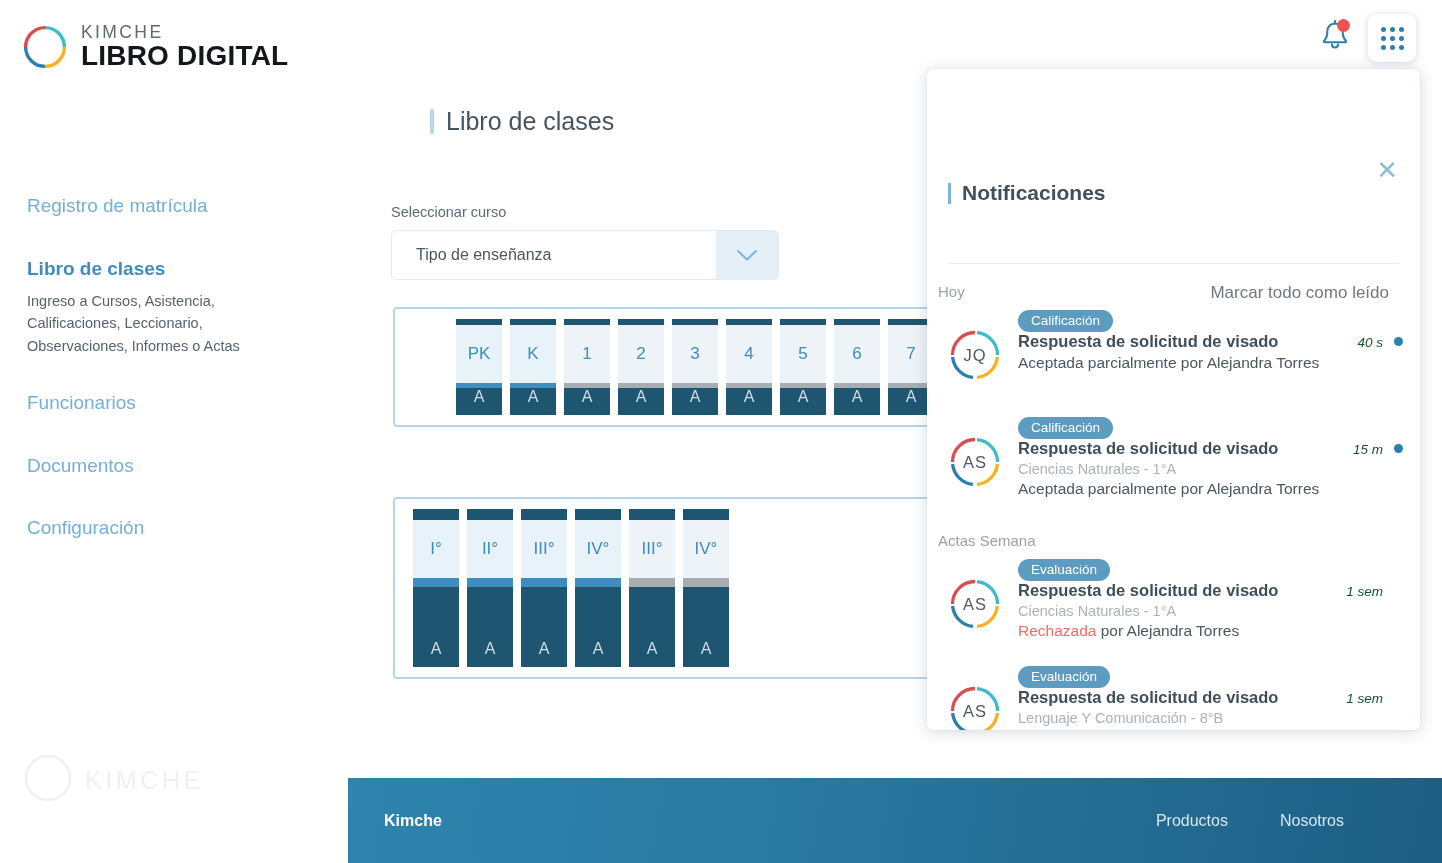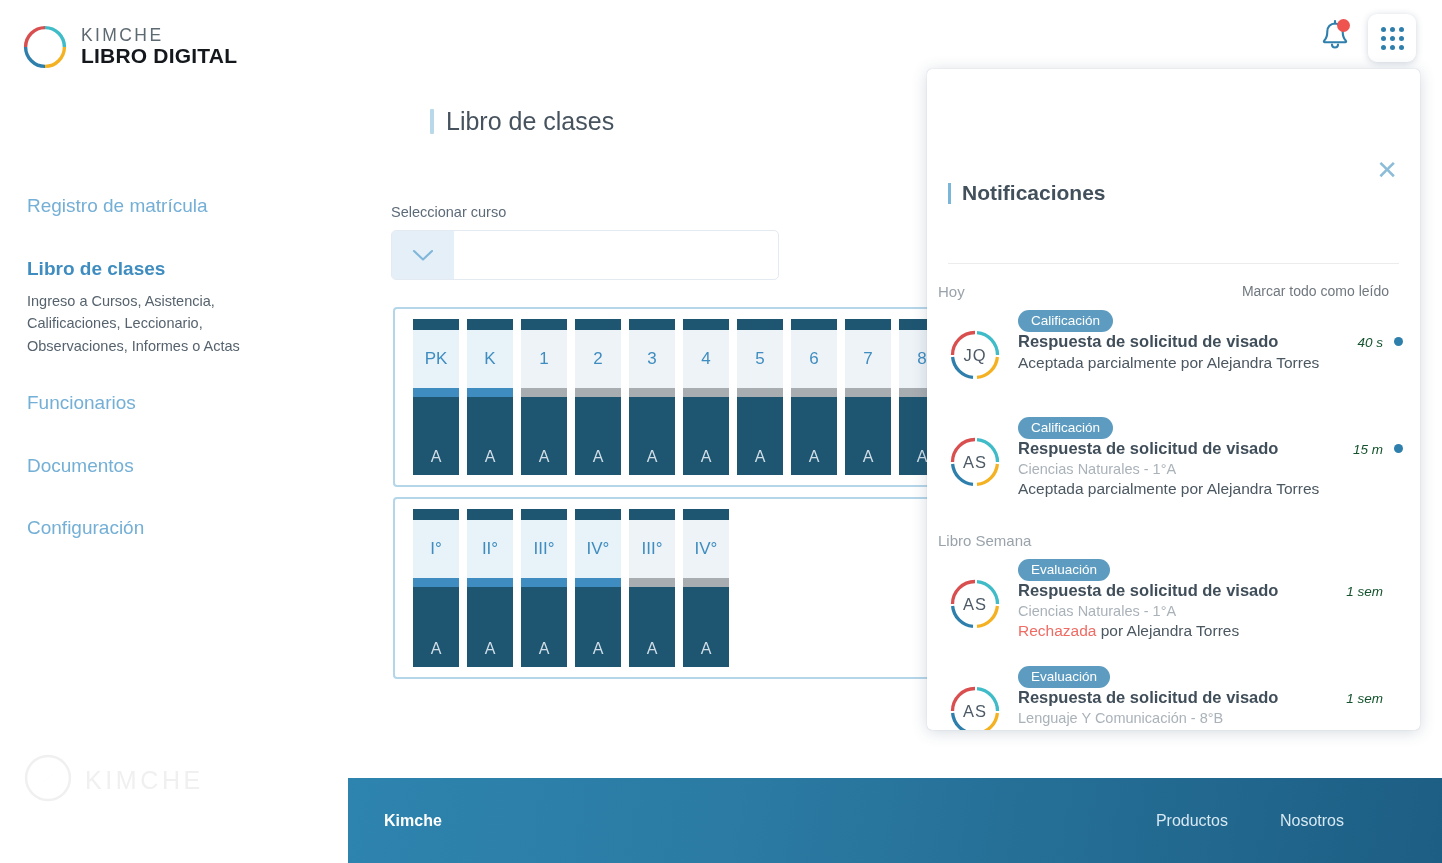--- a/index.html
+++ b/index.html
@@ -16,21 +16,21 @@
   
   .topbar { position: absolute; left: 0; top: 0; width: 1442px; height: 78px; background: #fff; }
 
   .brand { position: absolute; left: 22px; top: 24px; display: flex; align-items: center; gap: 13px; }
   .compass { width: 46px; height: 46px; position: relative; }
   .brand-text { line-height: 1.02; }
   .brand-top {
     font-size: 17.5px; letter-spacing: 2.4px; color: #5e6a72; font-weight: 400;
   }
   .brand-bottom {
-    font-size: 21px; letter-spacing: 0.2px; color: #14181c; font-weight: 700;
+    font-size: 28px; letter-spacing: 0.2px; color: #14181c; font-weight: 700;
   }
 
   .hdr-actions { position: absolute; right: 26px; top: 14px; display: flex; align-items: center; gap: 16px; }
   .bell-wrap { position: relative; width: 34px; height: 40px; cursor: pointer; }
   .bell-dot {
     position: absolute; right: 2px; top: 1px; width: 13px; height: 13px;
     border-radius: 50%; background: #ef5350;
   }
   .grid-btn {
     width: 48px; height: 48px; border-radius: 9px; background: #fff;
@@ -72,21 +72,21 @@
   .select-value { flex: 1; display: flex; align-items: center; padding-left: 24px; font-size: 16px; color: #4a5865; }
   .select-arrow {
     width: 62px; background: #e4eff7; display: flex; align-items: center; justify-content: center;
   }
 
   
   .row-box {
     position: absolute; left: 393px; border: 2px solid #b5d6e9; border-radius: 4px;
     background: #fff; overflow: hidden;
   }
-  #row1 { top: 307px; width: 660px; height: 180px; }
+  #row1 { top: 307px; width: 660px; height: 120px; padding-left: 43px; }
   #row2 { top: 497px; width: 660px; height: 182px; }
   .row-inner { display: flex; gap: 8px; padding: 10px 0 10px 18px; height: 100%; }
 
   .gcard { width: 46px; display: flex; flex-direction: column; flex: 0 0 46px; }
   .gcard-top { height: 11px; background: #1e5571; }
   .gcard-head {
     background: #eef3f7; flex: 0 0 58px; display: flex; align-items: center; justify-content: center;
     font-size: 17px; color: #3f8dc0;
   }
   .gcard.blue .gcard-head { background: #e8f2f9; }
@@ -121,21 +121,21 @@
   .notif-title { position: absolute; left: 21px; top: 112px; display: flex; align-items: center; gap: 11px; }
   .ntitle-bar { width: 3px; height: 21px; background: #7ab6d8; }
   .ntitle-text { font-size: 21px; color: #42505c; font-weight: 700; }
 
   .notif-divider { position: absolute; left: 21px; top: 194px; width: 451px; height: 1px; background: #ececec; }
 
   .notif-secrow {
     position: absolute; left: 11px; width: 451px; display: flex; align-items: flex-start; margin-top: 6px;
   }
   .sec-label { font-size: 15px; color: #9aa3ab; }
-  .mark-read { margin-left: auto; font-size: 14px; color: #70787f; cursor: pointer; }
+  .mark-read { margin-left: auto; font-size: 17px; color: #70787f; cursor: pointer; }
 
   .notif-item { position: absolute; left: 21px; width: 455px; display: flex; gap: 16px; }
   .avatar { width: 54px; height: 54px; flex: 0 0 54px; position: relative; margin-top: 18px; }
   .avatar-initials {
     position: absolute; inset: 0; display: flex; align-items: center; justify-content: center;
     font-size: 16.5px; color: #4d5a66; letter-spacing: 1px;
   }
   .notif-body { flex: 1; min-width: 0; }
   .badge {
     display: inline-block; background: #5d9cc0; color: #fff; font-size: 13.5px;
@@ -227,20 +227,21 @@
     <span class="wm-text">KIMCHE</span>
   </div>
 
   <div class="page-title">
     <span class="title-bar"></span>
     <span class="title-text">Libro de clases</span>
   </div>
 
   <div class="select-label">Seleccionar curso</div>
   <div class="select-box">
+    <span class="select-value">Tipo de enseñanza</span>
     <span class="select-arrow">
       <svg width="22" height="13" viewBox="0 0 22 13">
         <path d="M2 2 L11 10.5 L20 2" fill="none" stroke="#7fb6d9" stroke-width="2.1" stroke-linecap="round" stroke-linejoin="round"></path>
       </svg>
     </span>
   </div>
 
   <div class="row-box" id="row1">
     <div class="row-inner">
         <div class="gcard blue">
@@ -391,21 +392,21 @@
                 <path d="M25 49.4 A22.5 22.5 0 0 1 4.6 29" stroke="#2f7fad"></path>
               </g>
             </svg><span class="avatar-initials">AS</span></span>
           <span class="notif-body"><span class="badge">Calificación</span><div class="notif-headline">
               <span class="notif-h-text">Respuesta de solicitud de visado</span>
               <span class="notif-time">15 m</span>
               <span class="notif-unread"></span>
             </div><div class="notif-sub">Ciencias Naturales - 1°A</div><div class="notif-detail">Aceptada parcialmente por Alejandra Torres</div></span>
         </div>
         <div class="notif-secrow" style="top: 457px;">
-          <span class="sec-label">Libro Semana</span>
+          <span class="sec-label">Actas Semana</span>
         </div>
         <div class="notif-item" style="top: 490px;">
           <span class="avatar"><svg width="54" height="54" viewBox="0 0 54 54">
               <g fill="none" stroke-width="3.3" stroke-linecap="butt">
                 <path d="M27 4.5 A22.5 22.5 0 0 0 4.5 27" stroke="#d94f4f"></path>
                 <path d="M29 4.6 A22.5 22.5 0 0 1 49.5 27" stroke="#3fbcc8"></path>
                 <path d="M49.4 29 A22.5 22.5 0 0 1 29 49.4" stroke="#f4b223"></path>
                 <path d="M25 49.4 A22.5 22.5 0 0 1 4.6 29" stroke="#2f7fad"></path>
               </g>
             </svg><span class="avatar-initials">AS</span></span>

